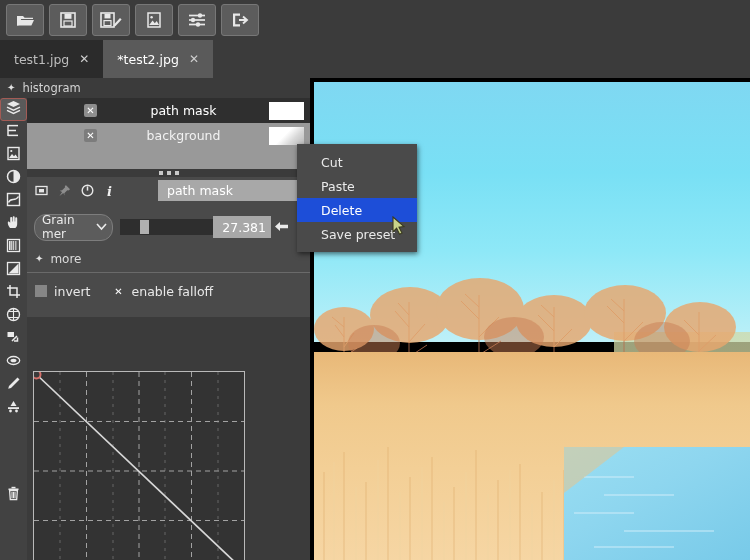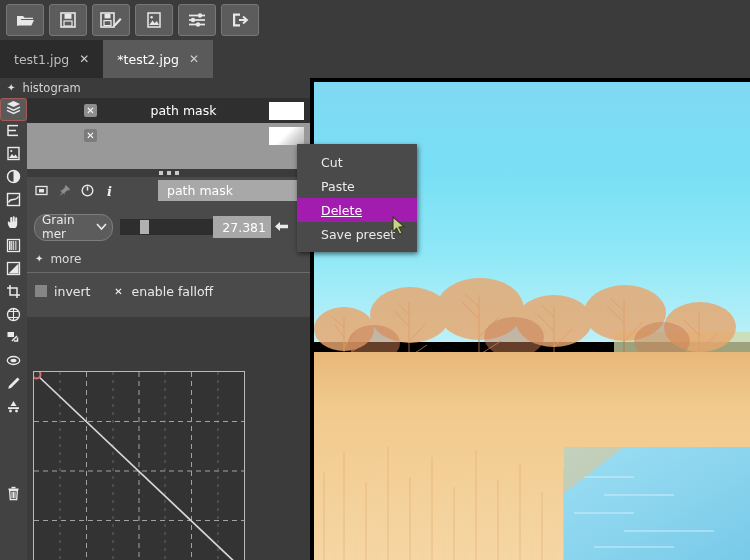--- a/index.html
+++ b/index.html
@@ -168,21 +168,21 @@
   
   #ctxmenu {
     position: absolute; left: 297px; top: 144px; width: 120px;
     background: #4a4a4a; box-shadow: 1px 2px 5px rgba(0,0,0,.55); z-index: 40;
     padding: 6px 0;
   }
   .ctxitem {
     height: 24px; display: flex; align-items: center; padding-left: 24px;
     font-size: 12.5px; color: #eaeaea; cursor: pointer;
   }
-  .ctxitem.hl { background: #a21caf; color: #ffffff; text-decoration: underline; }
+  .ctxitem.hl { background: #1d4ed8; color: #ffffff; }
 
   #cursor { position: absolute; left: 392px; top: 216px; z-index: 50; pointer-events: none; }
 </style>
 </head>
 <body>
 
 <div id="app">
 
   <div id="toolbar">
     <div class="tbtn">
@@ -408,20 +408,21 @@
     </div>
 
     <div id="layers">
       <div class="layerrow active">
         <span class="lvis">✕</span>
         <span class="lname">path mask</span>
         <span class="lthumb"></span>
       </div>
       <div class="layerrow normal">
         <span class="lvis">✕</span>
+        <span class="lname">background</span>
         <span class="lthumb"></span>
       </div>
     </div>
     <div id="layergap"></div>
 
     <div id="dots">
       <span class="dot"></span>
       <span class="dot"></span>
       <span class="dot"></span>
     </div>

